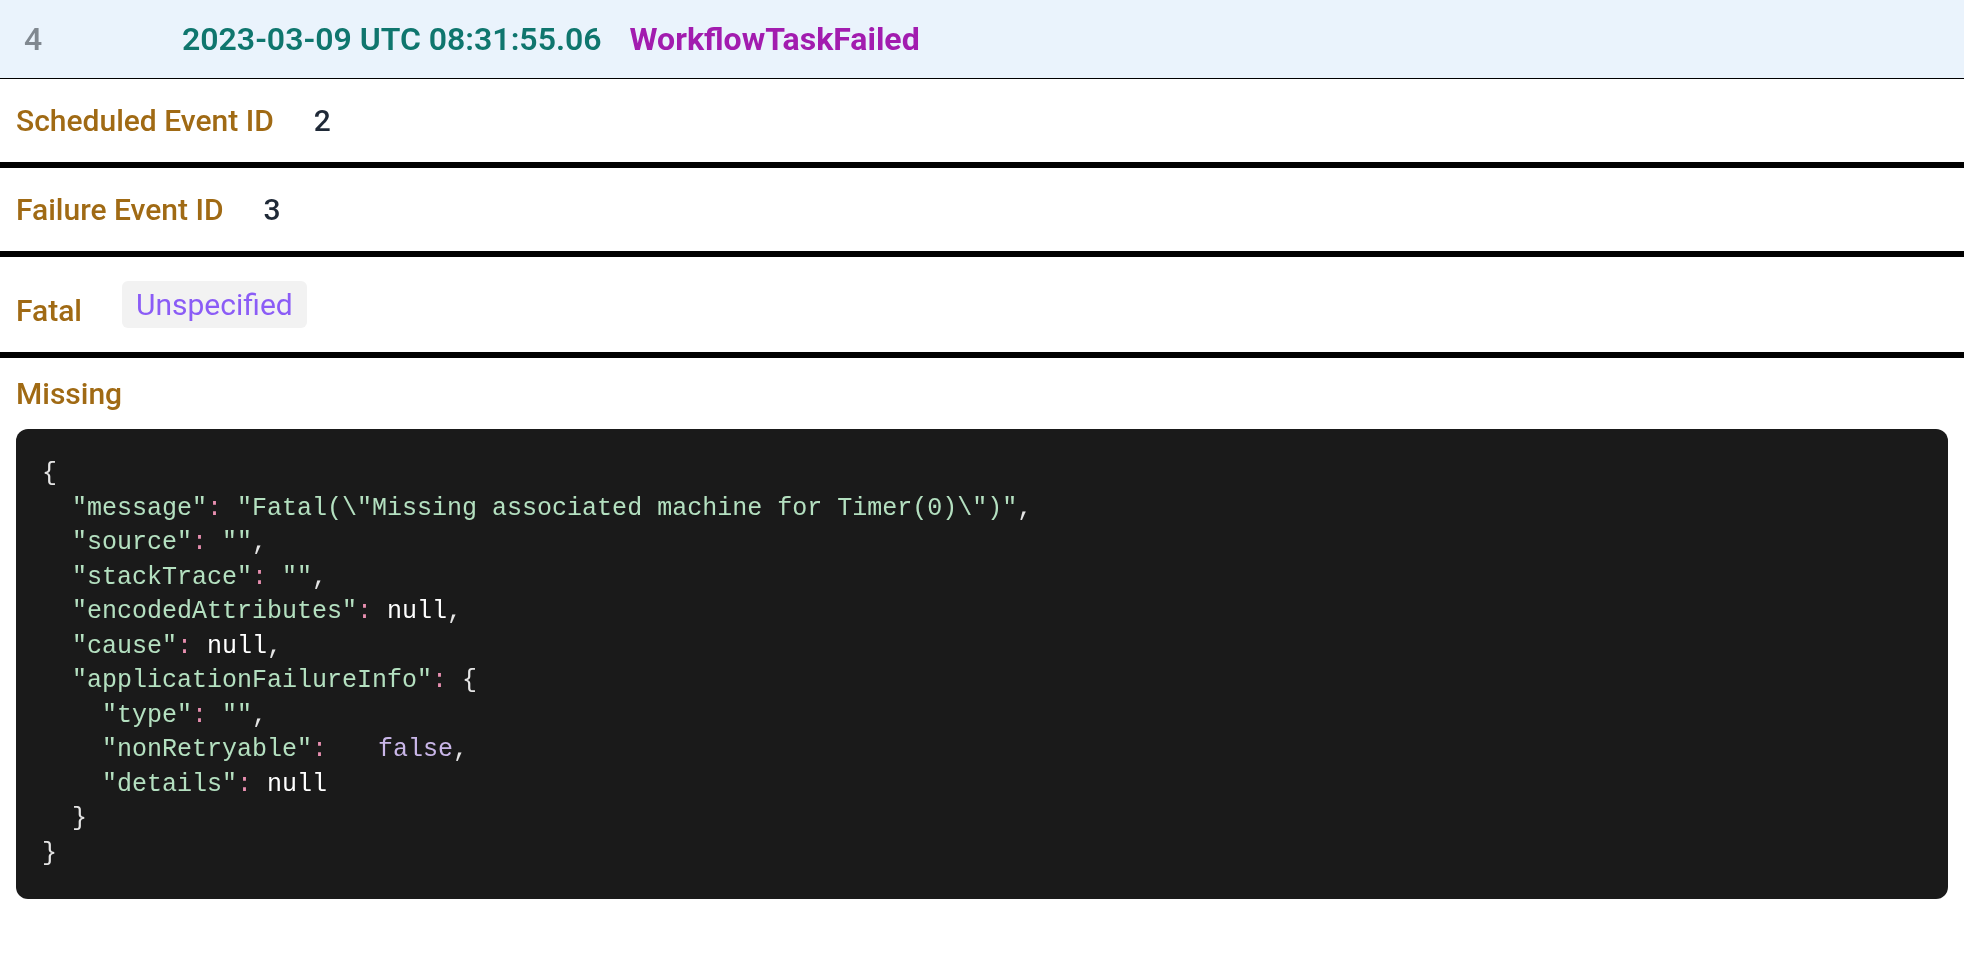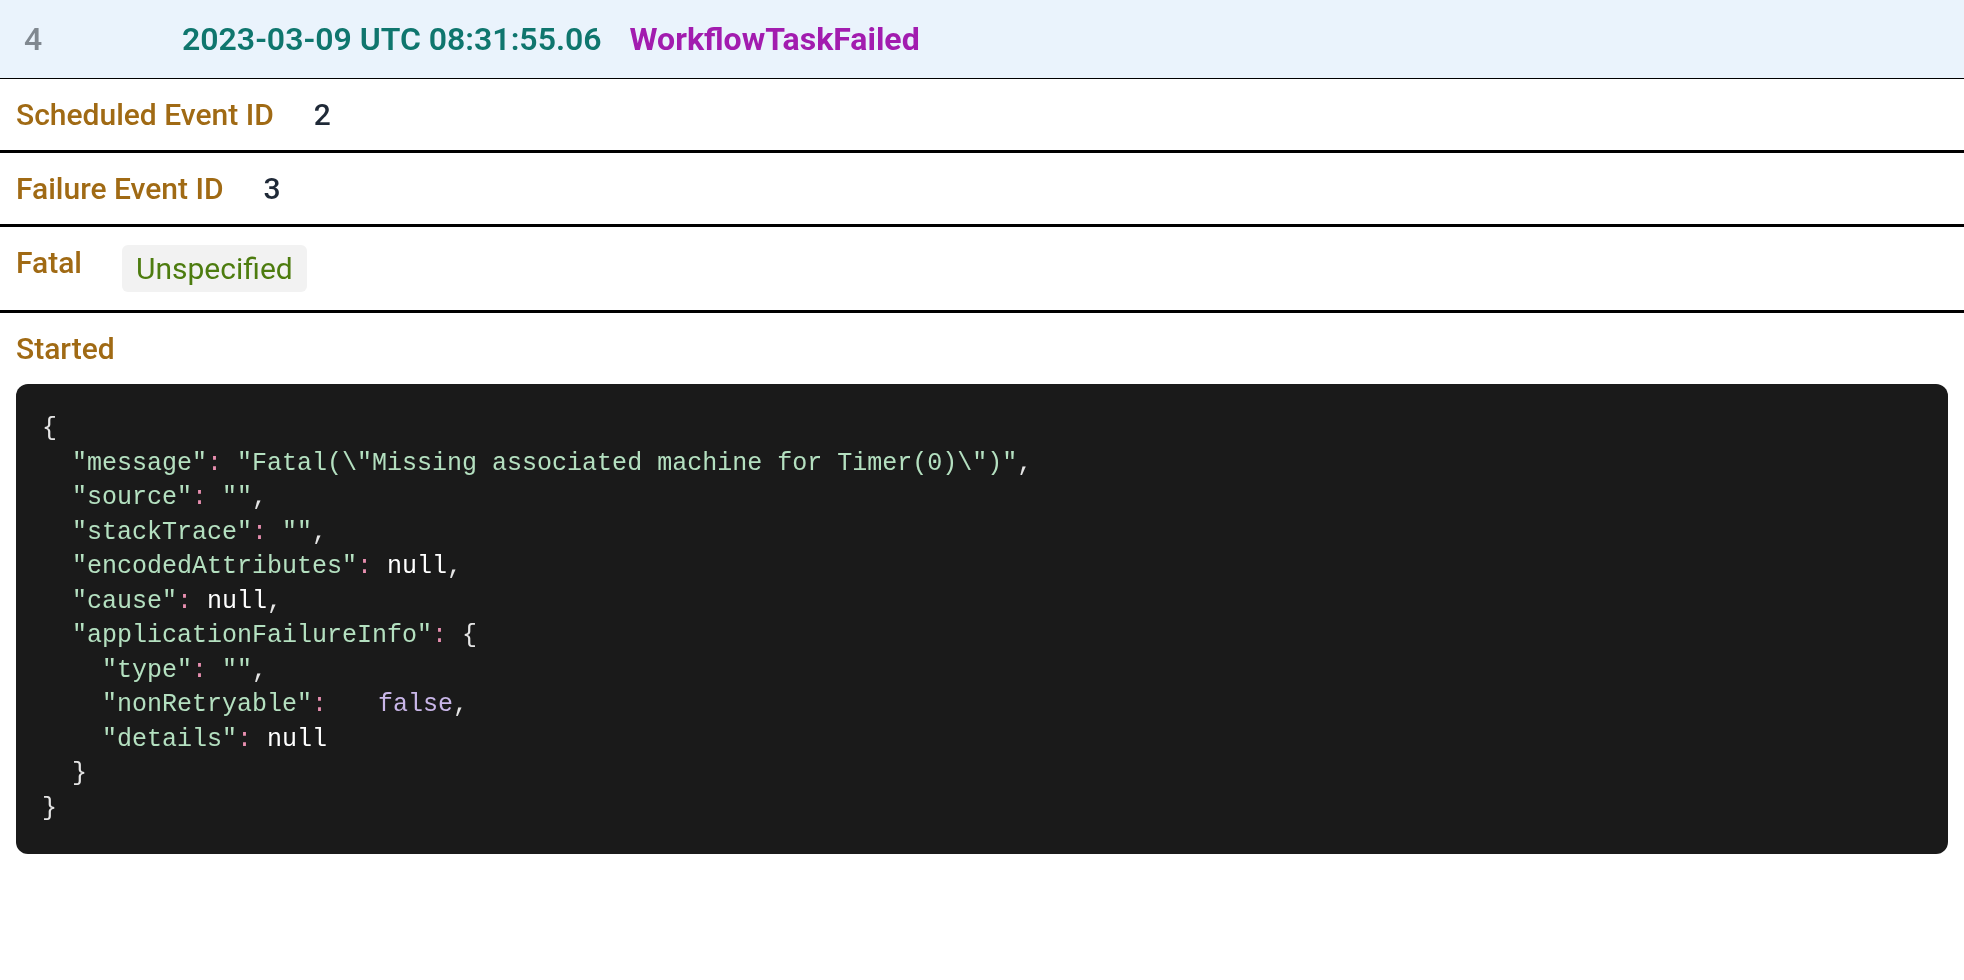--- a/index.html
+++ b/index.html
@@ -35,40 +35,40 @@
   }
   .event-type {
     color: #a21caf;
     font-size: 32px;
     font-weight: 700;
     margin-left: 10px;
   }
 
   .detail-row {
     display: flex;
-    align-items: flex-start;
-    padding: 18px 16px;
-    border-bottom: 3px solid #000000;
+    align-items: flex-end;
+    padding: 24px 16px;
+    border-bottom: 6px solid #000000;
     gap: 40px;
   }
   .detail-label {
     color: #a06a14;
     font-size: 30px;
     font-weight: 500;
   }
   .detail-value {
     color: #1f2937;
     font-size: 30px;
     font-weight: 500;
   }
   .badge {
     background: #f2f2f2;
     padding: 6px 14px;
     border-radius: 6px;
-    color: #4d7c0f;
+    color: #8b5cf6;
     font-size: 30px;
     font-weight: 400;
   }
 
   .failure-section {
     padding: 18px 16px 0 16px;
   }
   .failure-label {
     color: #a06a14;
     font-size: 30px;
@@ -113,21 +113,21 @@
   <span class="detail-label">Failure Event ID</span>
   <span class="detail-value">3</span>
 </div>
 
 <div class="detail-row">
   <span class="detail-label">Fatal</span>
   <span class="badge">Unspecified</span>
 </div>
 
 <div class="failure-section">
-  <div class="failure-label">Started</div>
+  <div class="failure-label">Missing</div>
 </div>
 
 <pre class="code-block"><span class="tok-punc">{</span>
   <span class="tok-key">"message"</span><span class="tok-colon">: </span><span class="tok-string">"Fatal(\"Missing associated machine for Timer(0)\")"</span><span class="tok-punc">,</span>
   <span class="tok-key">"source"</span><span class="tok-colon">: </span><span class="tok-string">""</span><span class="tok-punc">,</span>
   <span class="tok-key">"stackTrace"</span><span class="tok-colon">: </span><span class="tok-string">""</span><span class="tok-punc">,</span>
   <span class="tok-key">"encodedAttributes"</span><span class="tok-colon">: </span><span class="tok-null">null</span><span class="tok-punc">,</span>
   <span class="tok-key">"cause"</span><span class="tok-colon">: </span><span class="tok-null">null</span><span class="tok-punc">,</span>
   <span class="tok-key">"applicationFailureInfo"</span><span class="tok-colon">: </span><span class="tok-punc">{</span>
     <span class="tok-key">"type"</span><span class="tok-colon">: </span><span class="tok-string">""</span><span class="tok-punc">,</span>

